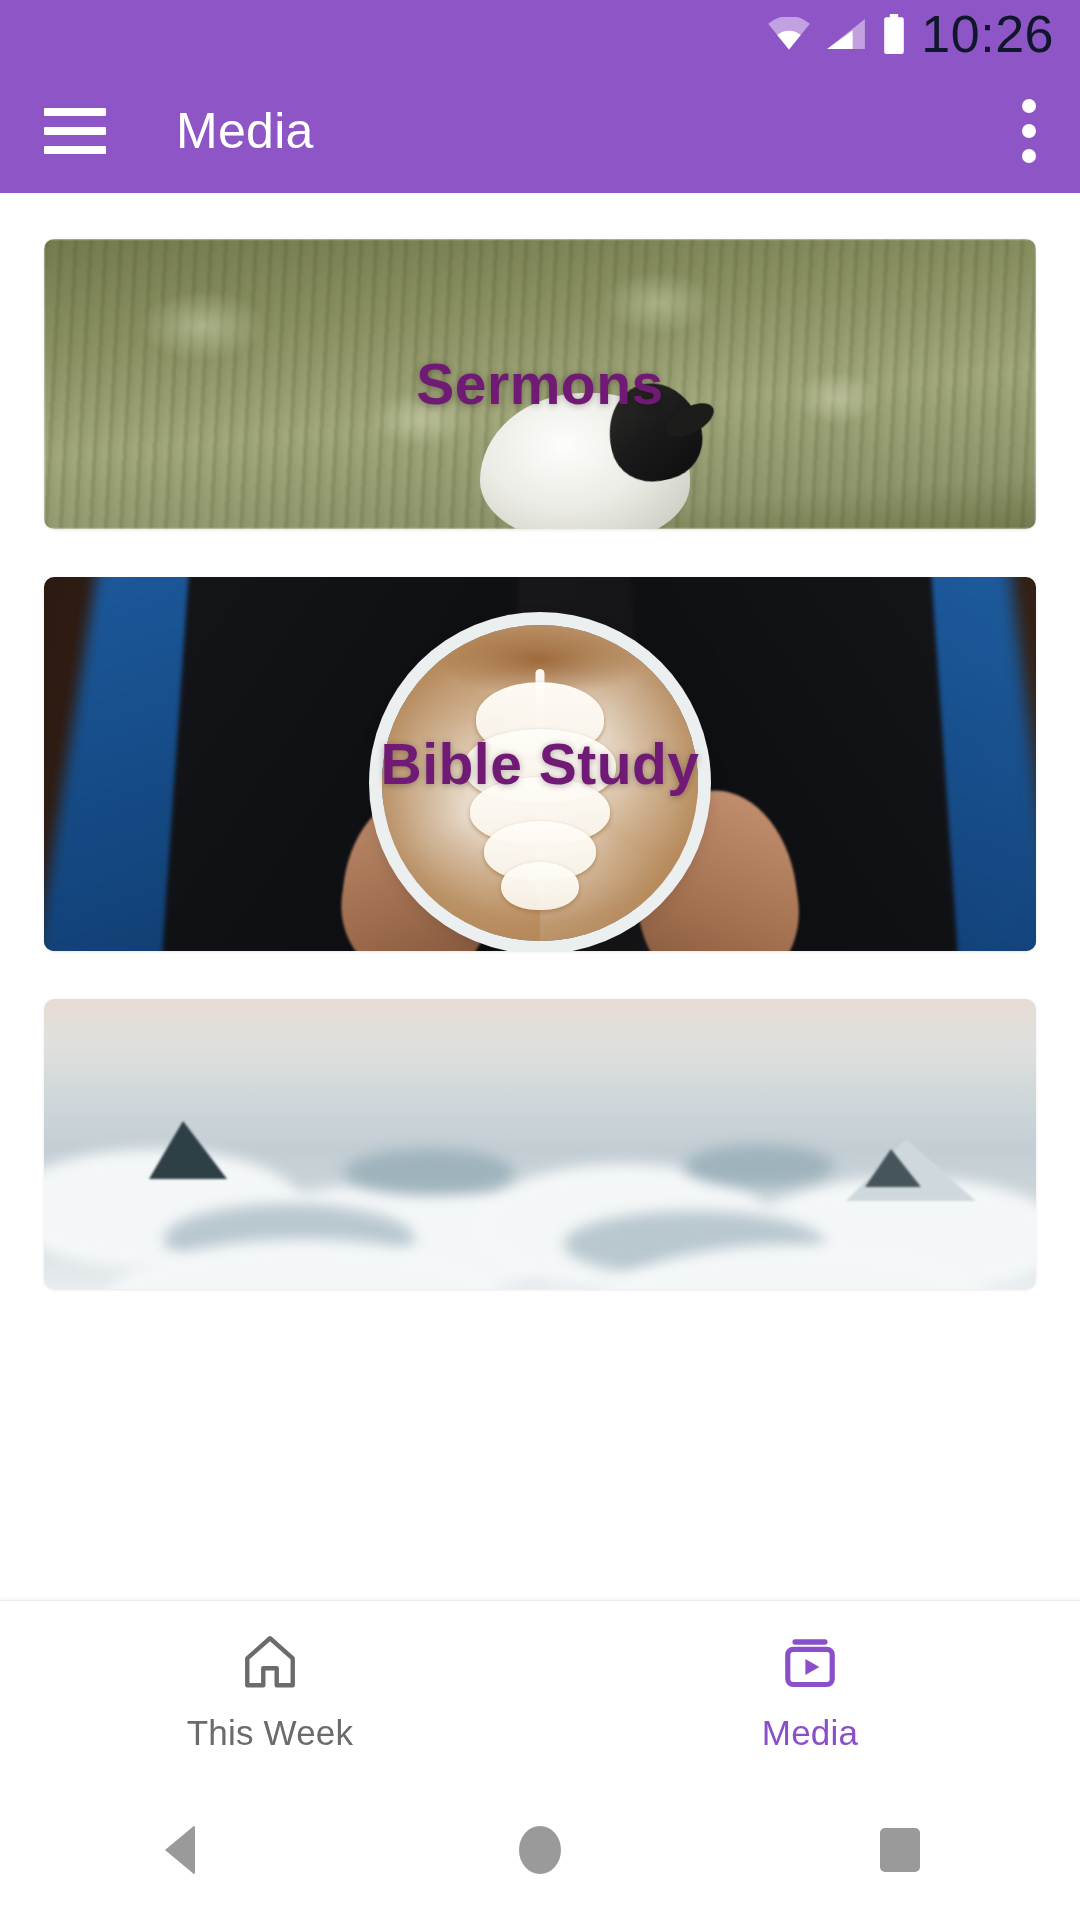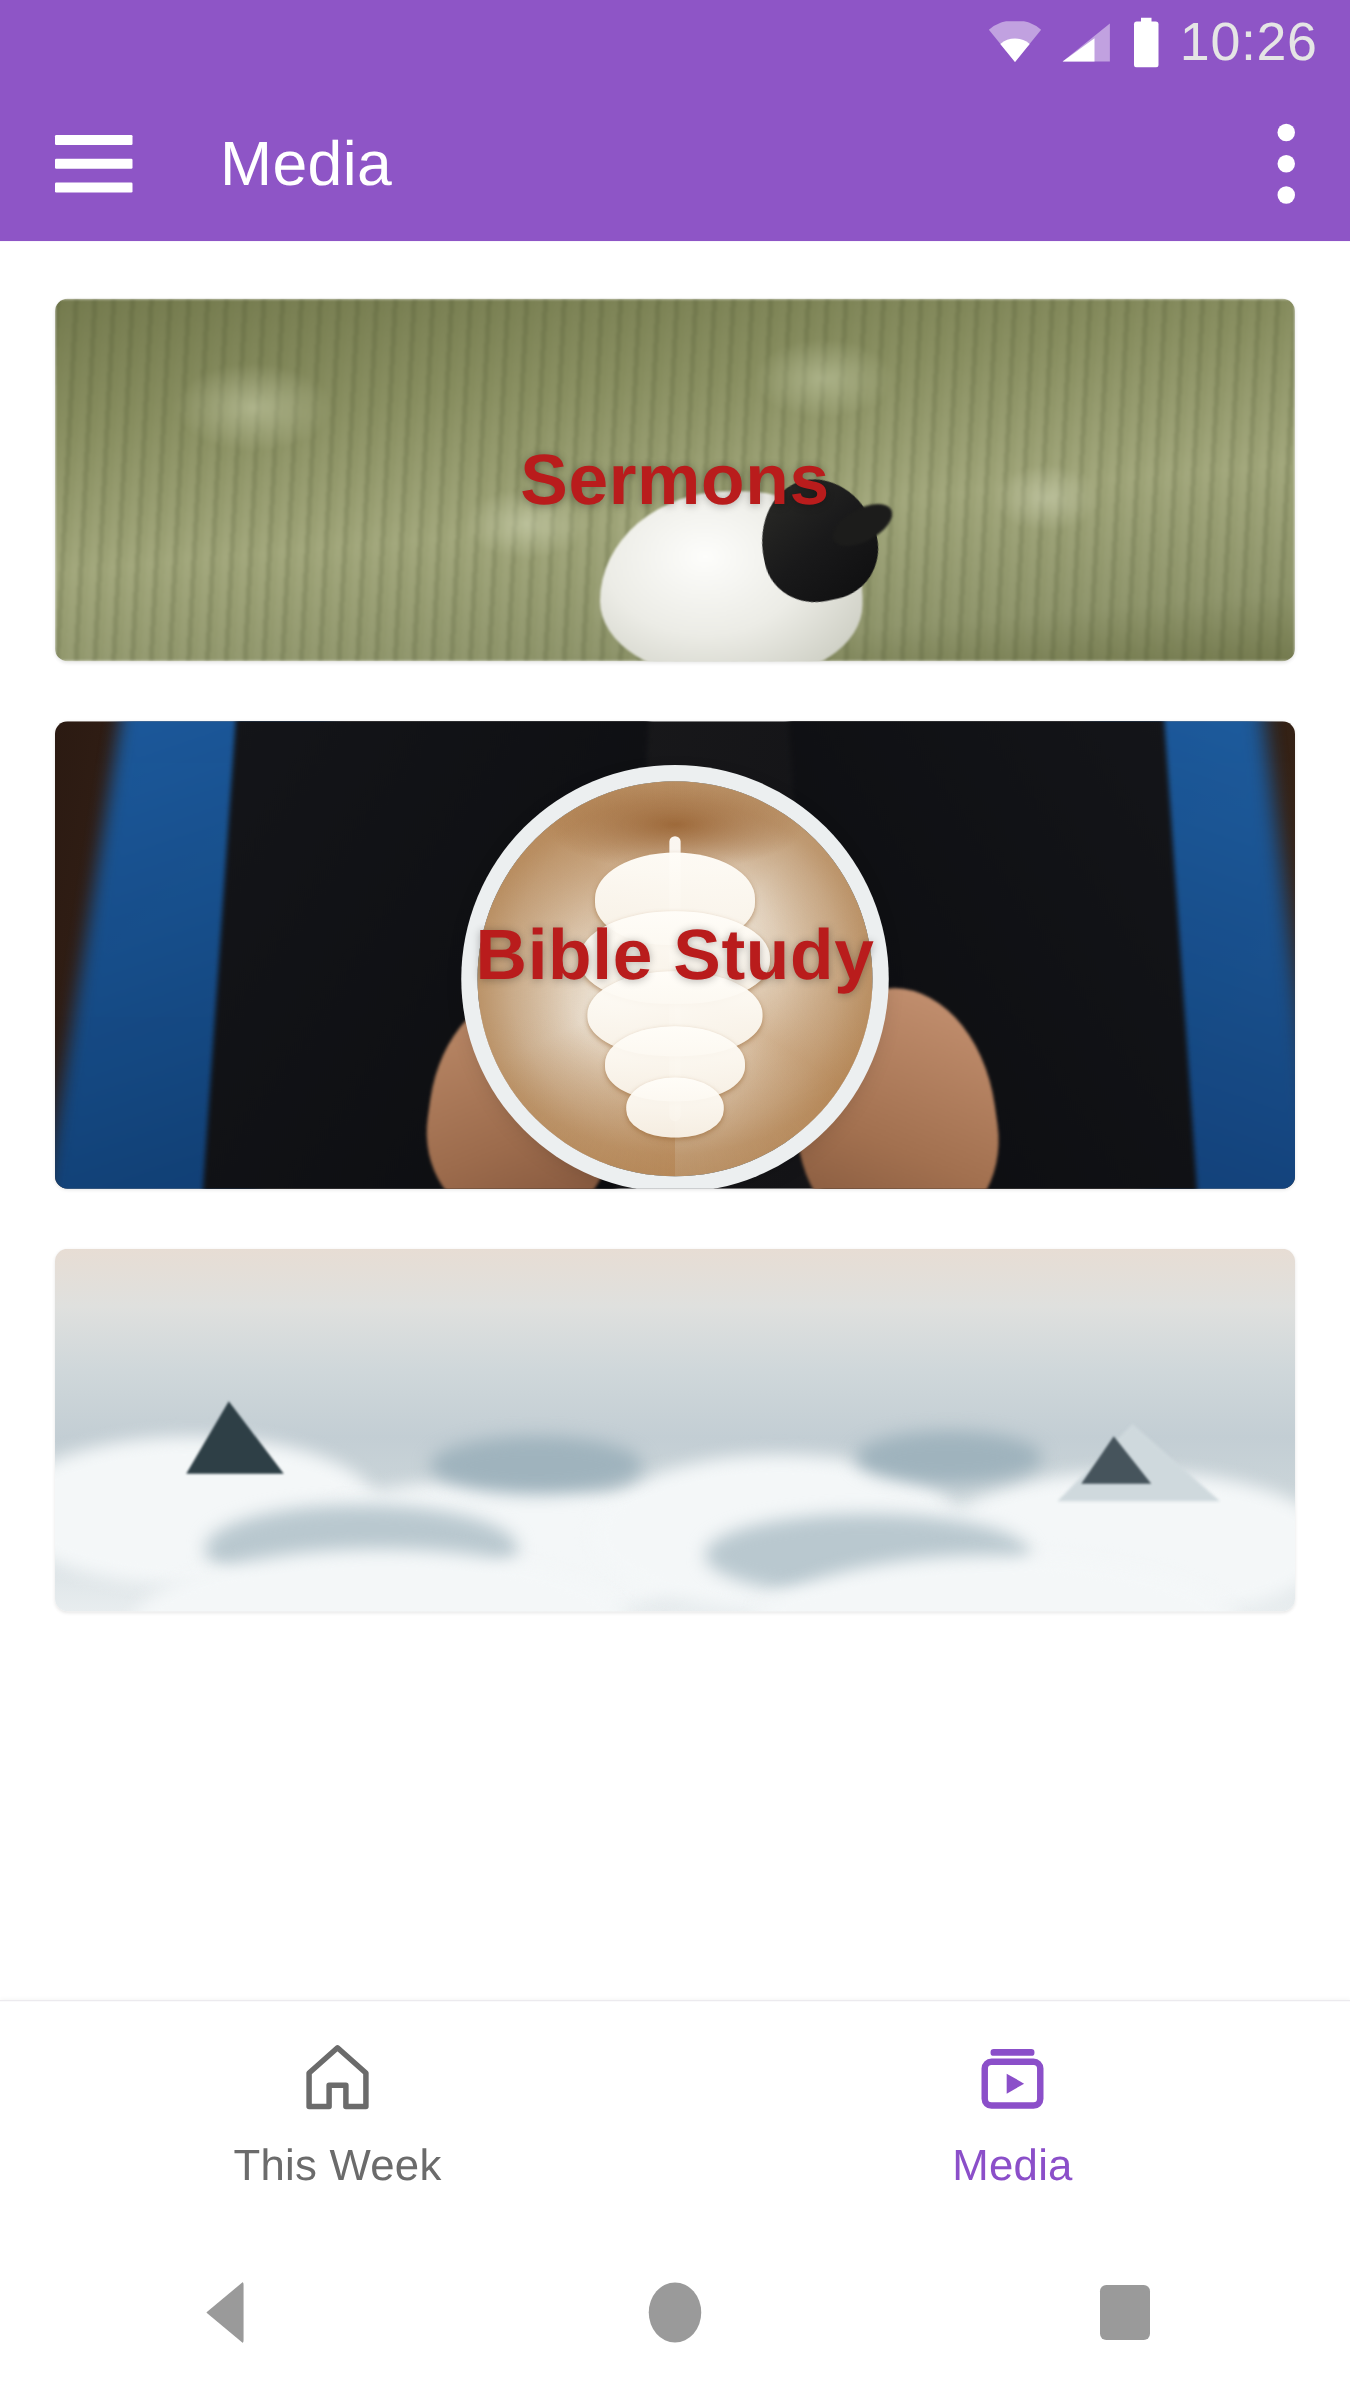--- a/index.html
+++ b/index.html
@@ -12,21 +12,21 @@
   .phone { position:relative; width:1080px; height:1920px; background:#fff; overflow:hidden; }
 
   
   .statusbar {
     position:absolute; top:0; left:0; width:1080px; height:68px;
     background:#8e55c6;
     display:flex; align-items:center; justify-content:flex-end;
     padding-right:26px; gap:14px;
   }
   .sb-icon { display:flex; align-items:center; }
-  .clock { color:#e5e5e5; font-size:43px; letter-spacing:0.5px; line-height:1; }
+  .clock { color:#0f172a; font-size:52px; letter-spacing:0.5px; line-height:1; }
 
   
   .appbar {
     position:absolute; top:68px; left:0; width:1080px; height:125px;
     background:#8e55c6; display:flex; align-items:center;
   }
   .hamburger { width:62px; height:46px; margin-left:44px; display:flex; flex-direction:column; justify-content:space-between; cursor:pointer; }
   .hamburger span { display:block; height:8px; width:100%; background:#fff; border-radius:1px; }
   .appbar-title { color:#fff; font-size:50px; margin-left:70px; letter-spacing:0.3px; }
   .overflow { position:absolute; right:44px; top:50%; transform:translateY(-50%); width:14px; display:flex; flex-direction:column; gap:11px; cursor:pointer; }
@@ -40,21 +40,21 @@
   .card {
     position:relative; margin:0 44px 48px 44px;
     border-radius:10px; overflow:hidden;
     display:flex; align-items:center; justify-content:center;
     box-shadow:0 1px 3px rgba(0,0,0,0.10);
     cursor:pointer;
   }
   .card:first-child { margin-top:46px; }
   .card-title {
     position:relative; z-index:5;
-    color:#b91c1c; font-weight:bold; font-size:57px;
+    color:#701a75; font-weight:bold; font-size:57px;
     text-align:left; letter-spacing:0.5px;
     text-shadow:0 1px 7px rgba(0,0,0,0.30);
     padding:0 20px;
   }
   .bg { position:absolute; inset:0; z-index:1; }
 
   
   .card-sermons { height:290px; }
   .bg-grass {
     background:

